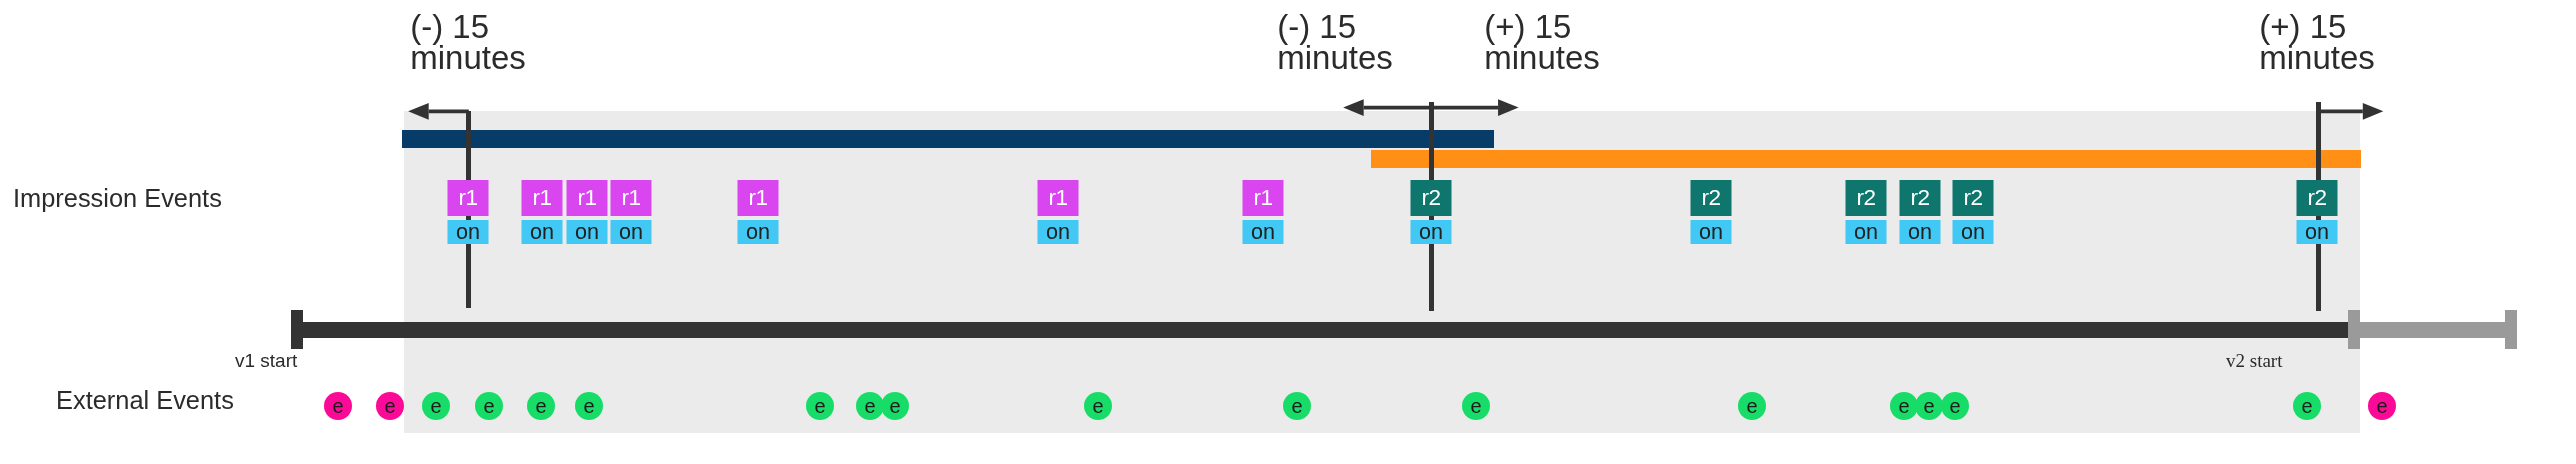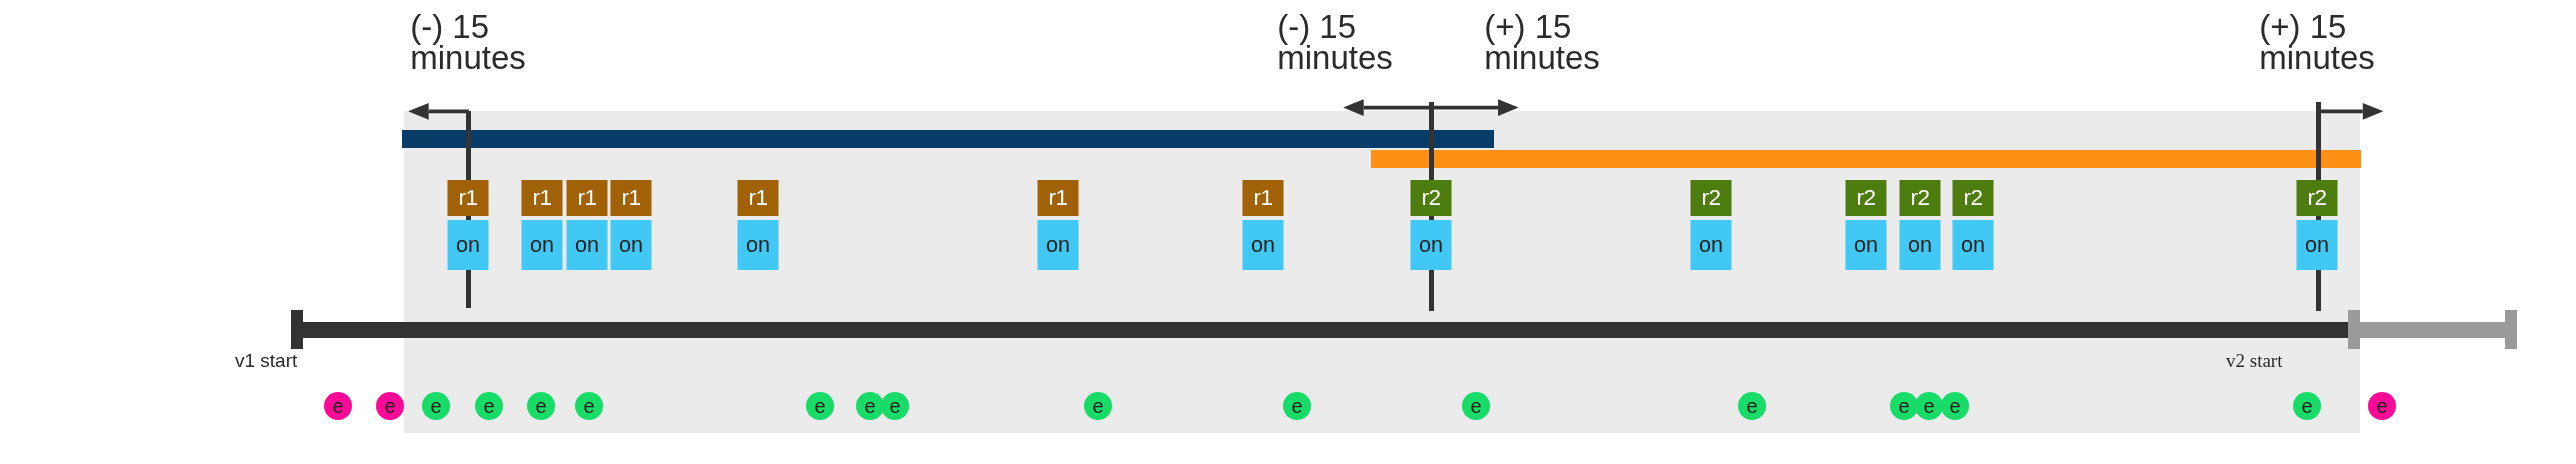--- a/index.html
+++ b/index.html
@@ -39,24 +39,24 @@
   .vline{position:absolute;width:4.7px;background:#333333;}
 
   
   .imp{position:absolute;transform:translateX(-50%);}
   .imp .tag{
     width:41px;height:36px;
     display:flex;align-items:center;justify-content:center;
     font-size:22.6px;color:#ffffff;font-weight:400;
     letter-spacing:-0.5px;
   }
-  .imp .tag.r1{background:#a16207;}
-  .imp .tag.r2{background:#4d7c0f;}
+  .imp .tag.r1{background:#d946ef;}
+  .imp .tag.r2{background:#0f766e;}
   .imp .on{
-    width:41px;height:50px;margin-top:3.8px;
+    width:41px;height:24px;margin-top:3.8px;
     display:flex;align-items:center;justify-content:center;
     background:#42c8f4;color:#202020;font-size:21.6px;
   }
 
   
   .tl{position:absolute;height:16px;}
   .tl.v1{background:#333333;}
   .tl.v2{background:#9a9a9a;}
   .cap{position:absolute;width:12.2px;height:39px;}
   .cap.dark{background:#333333;}
@@ -124,20 +124,21 @@
       <div class="vbar" style="left: 402px; top: 130px; width: 1092px; background: rgb(8, 60, 104);"></div>
       <div class="vbar" style="left: 1371px; top: 150px; width: 990px; background: rgb(255, 144, 21);"></div>
     </div>
 
   <div id="ticks-layer">
       <div class="vline" style="left: 466px; top: 111px; height: 197px; background: rgb(51, 51, 51);"></div>
       <div class="vline" style="left: 1429px; top: 102px; height: 209px; background: rgb(51, 51, 51);"></div>
       <div class="vline" style="left: 2316px; top: 102px; height: 209px; background: rgb(51, 51, 51);"></div>
     </div>
 
+  <div class="row-label" id="impression-label" style="left:13px;top:184px;">Impression Events</div>
   <div id="impressions-layer">
       <div class="imp" style="left: 468px; top: 180px;">
         <div class="tag r1">r1</div>
         <div class="on">on</div>
       </div>
       <div class="imp" style="left: 542px; top: 180px;">
         <div class="tag r1">r1</div>
         <div class="on">on</div>
       </div>
       <div class="imp" style="left: 587px; top: 180px;">
@@ -189,20 +190,21 @@
   <div id="timeline-layer">
       <div class="tl v1" style="left: 291px; top: 322px; width: 2057px;"></div>
       <div class="tl v2" style="left: 2348px; top: 322px; width: 169px;"></div>
       <div class="cap dark" style="left: 291px; top: 310px;"></div>
       <div class="cap grey" style="left: 2348px; top: 310px;"></div>
       <div class="cap grey" style="left: 2505px; top: 310px;"></div>
     </div>
   <div class="startlabel" id="v1-start-label" style="left: 235px; top: 350px;">v1 start</div>
   <div class="startlabel" id="v2-start-label" style="left: 2226px; top: 350px; font-family: Liberation Serif, serif;">v2 start</div>
 
+  <div class="row-label" id="external-label" style="left:56px;top:386px;">External Events</div>
   <div id="events-layer">
       <div class="ev pink" style="left: 338px; top: 392px;">e</div>
       <div class="ev pink" style="left: 390px; top: 392px;">e</div>
       <div class="ev green" style="left: 436px; top: 392px;">e</div>
       <div class="ev green" style="left: 489px; top: 392px;">e</div>
       <div class="ev green" style="left: 541px; top: 392px;">e</div>
       <div class="ev green" style="left: 589px; top: 392px;">e</div>
       <div class="ev green" style="left: 820px; top: 392px;">e</div>
       <div class="ev green" style="left: 870px; top: 392px;">e</div>
       <div class="ev green" style="left: 895px; top: 392px;">e</div>

